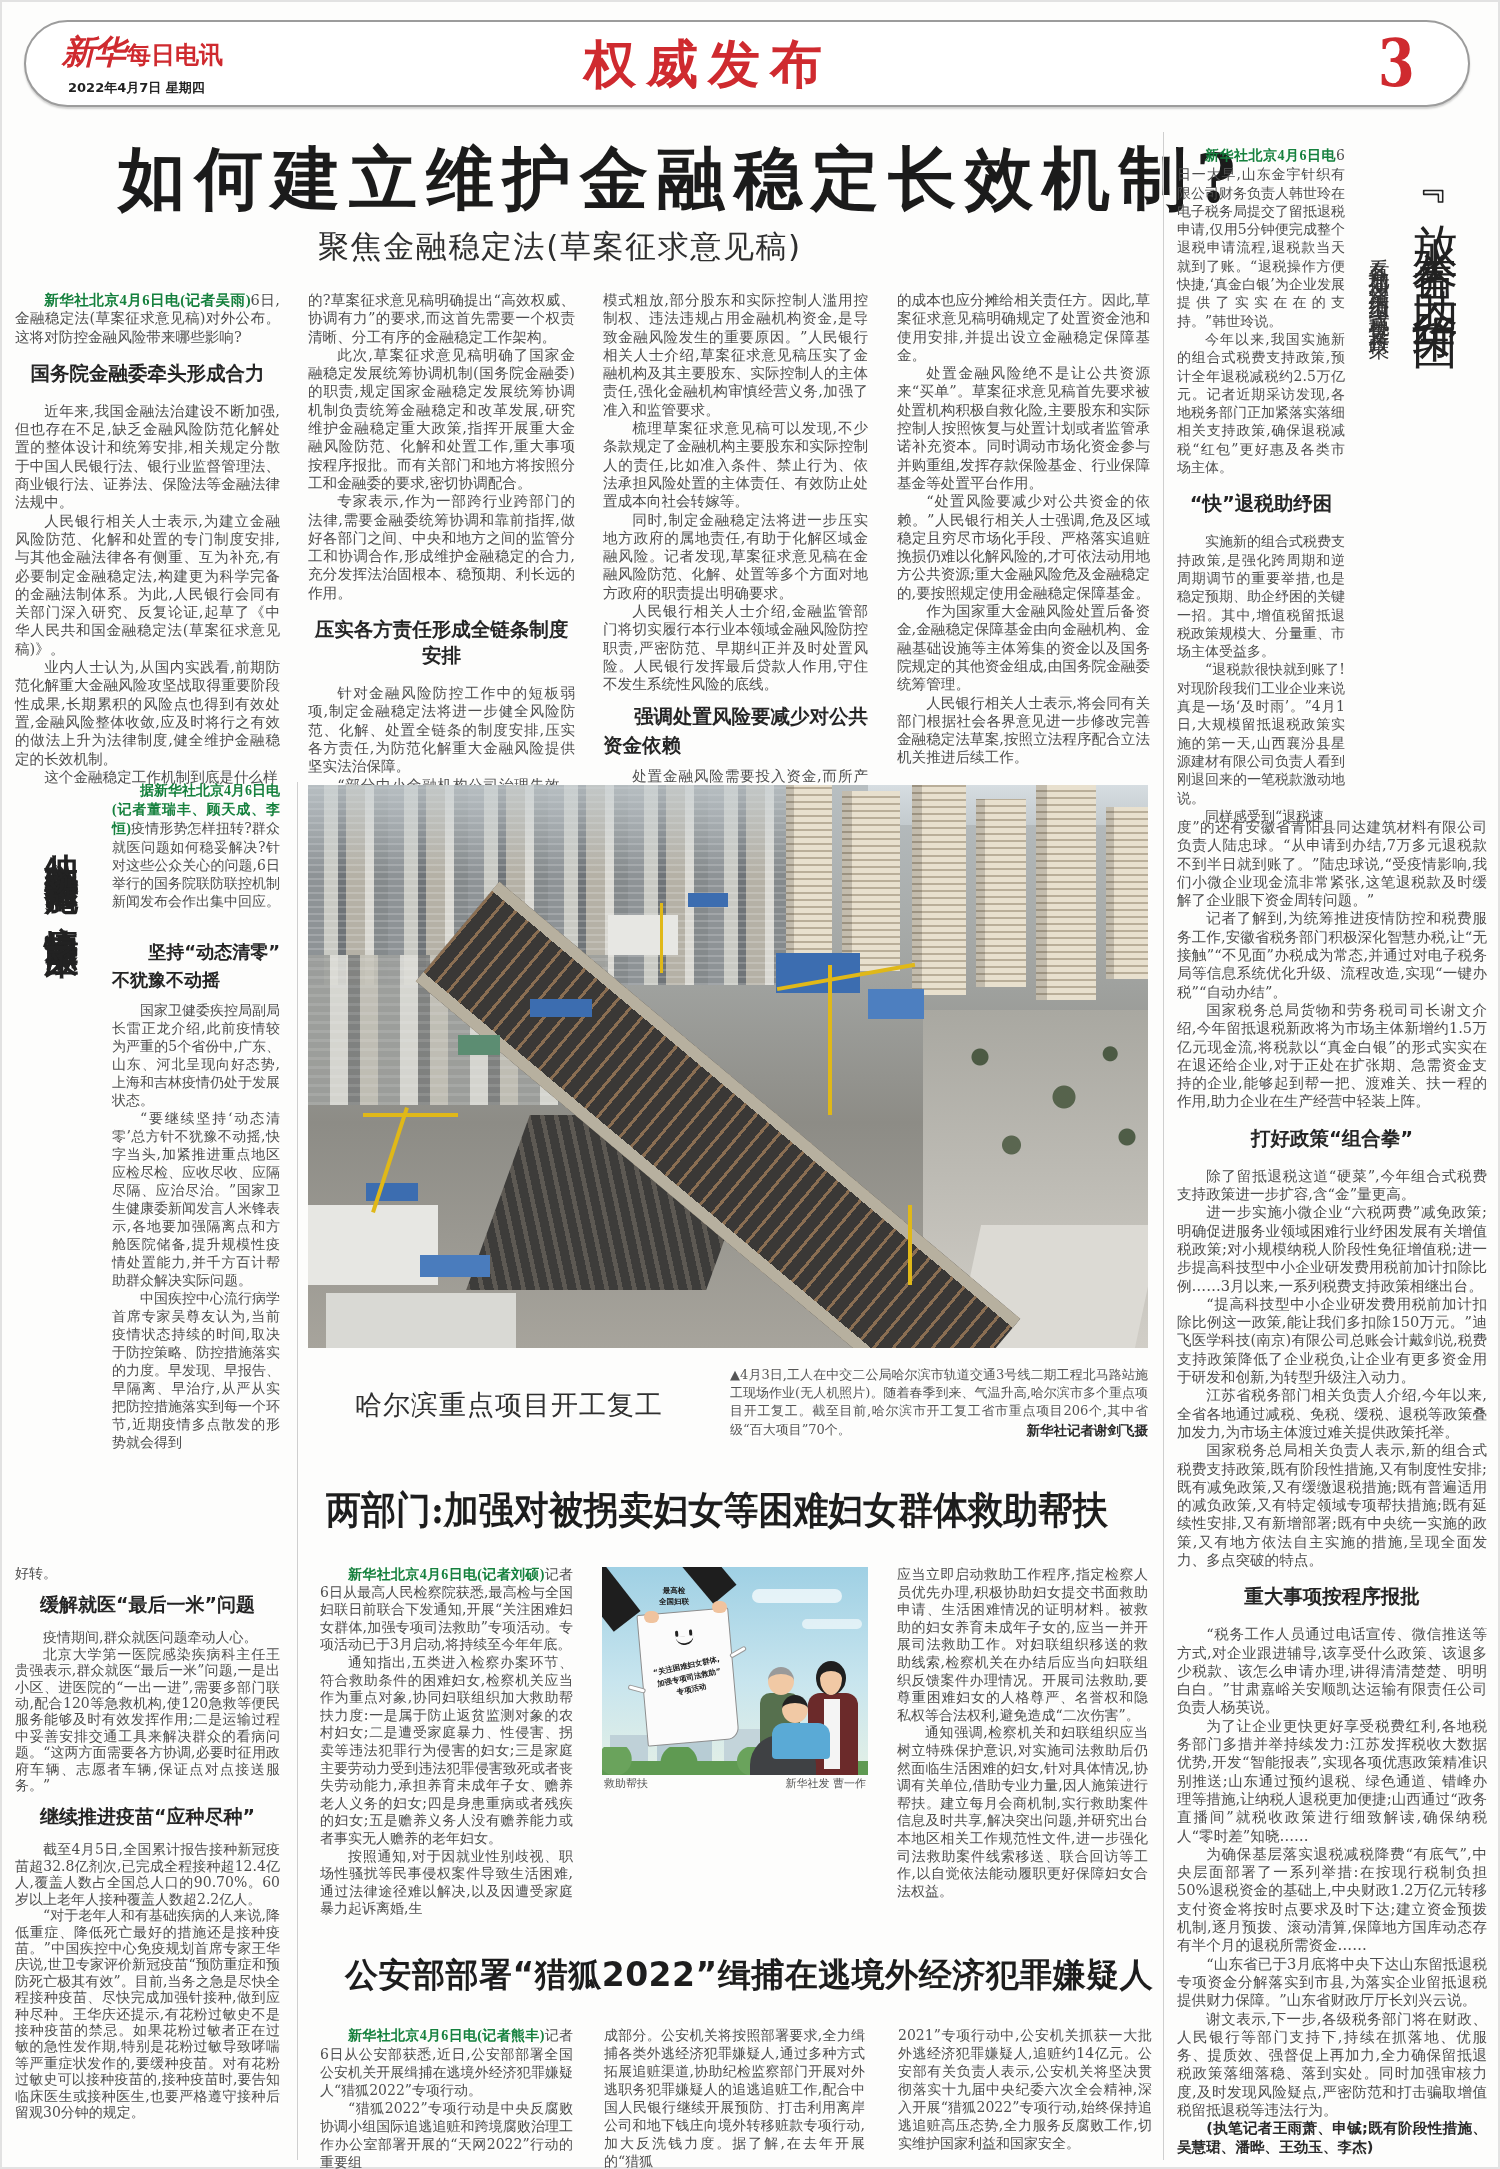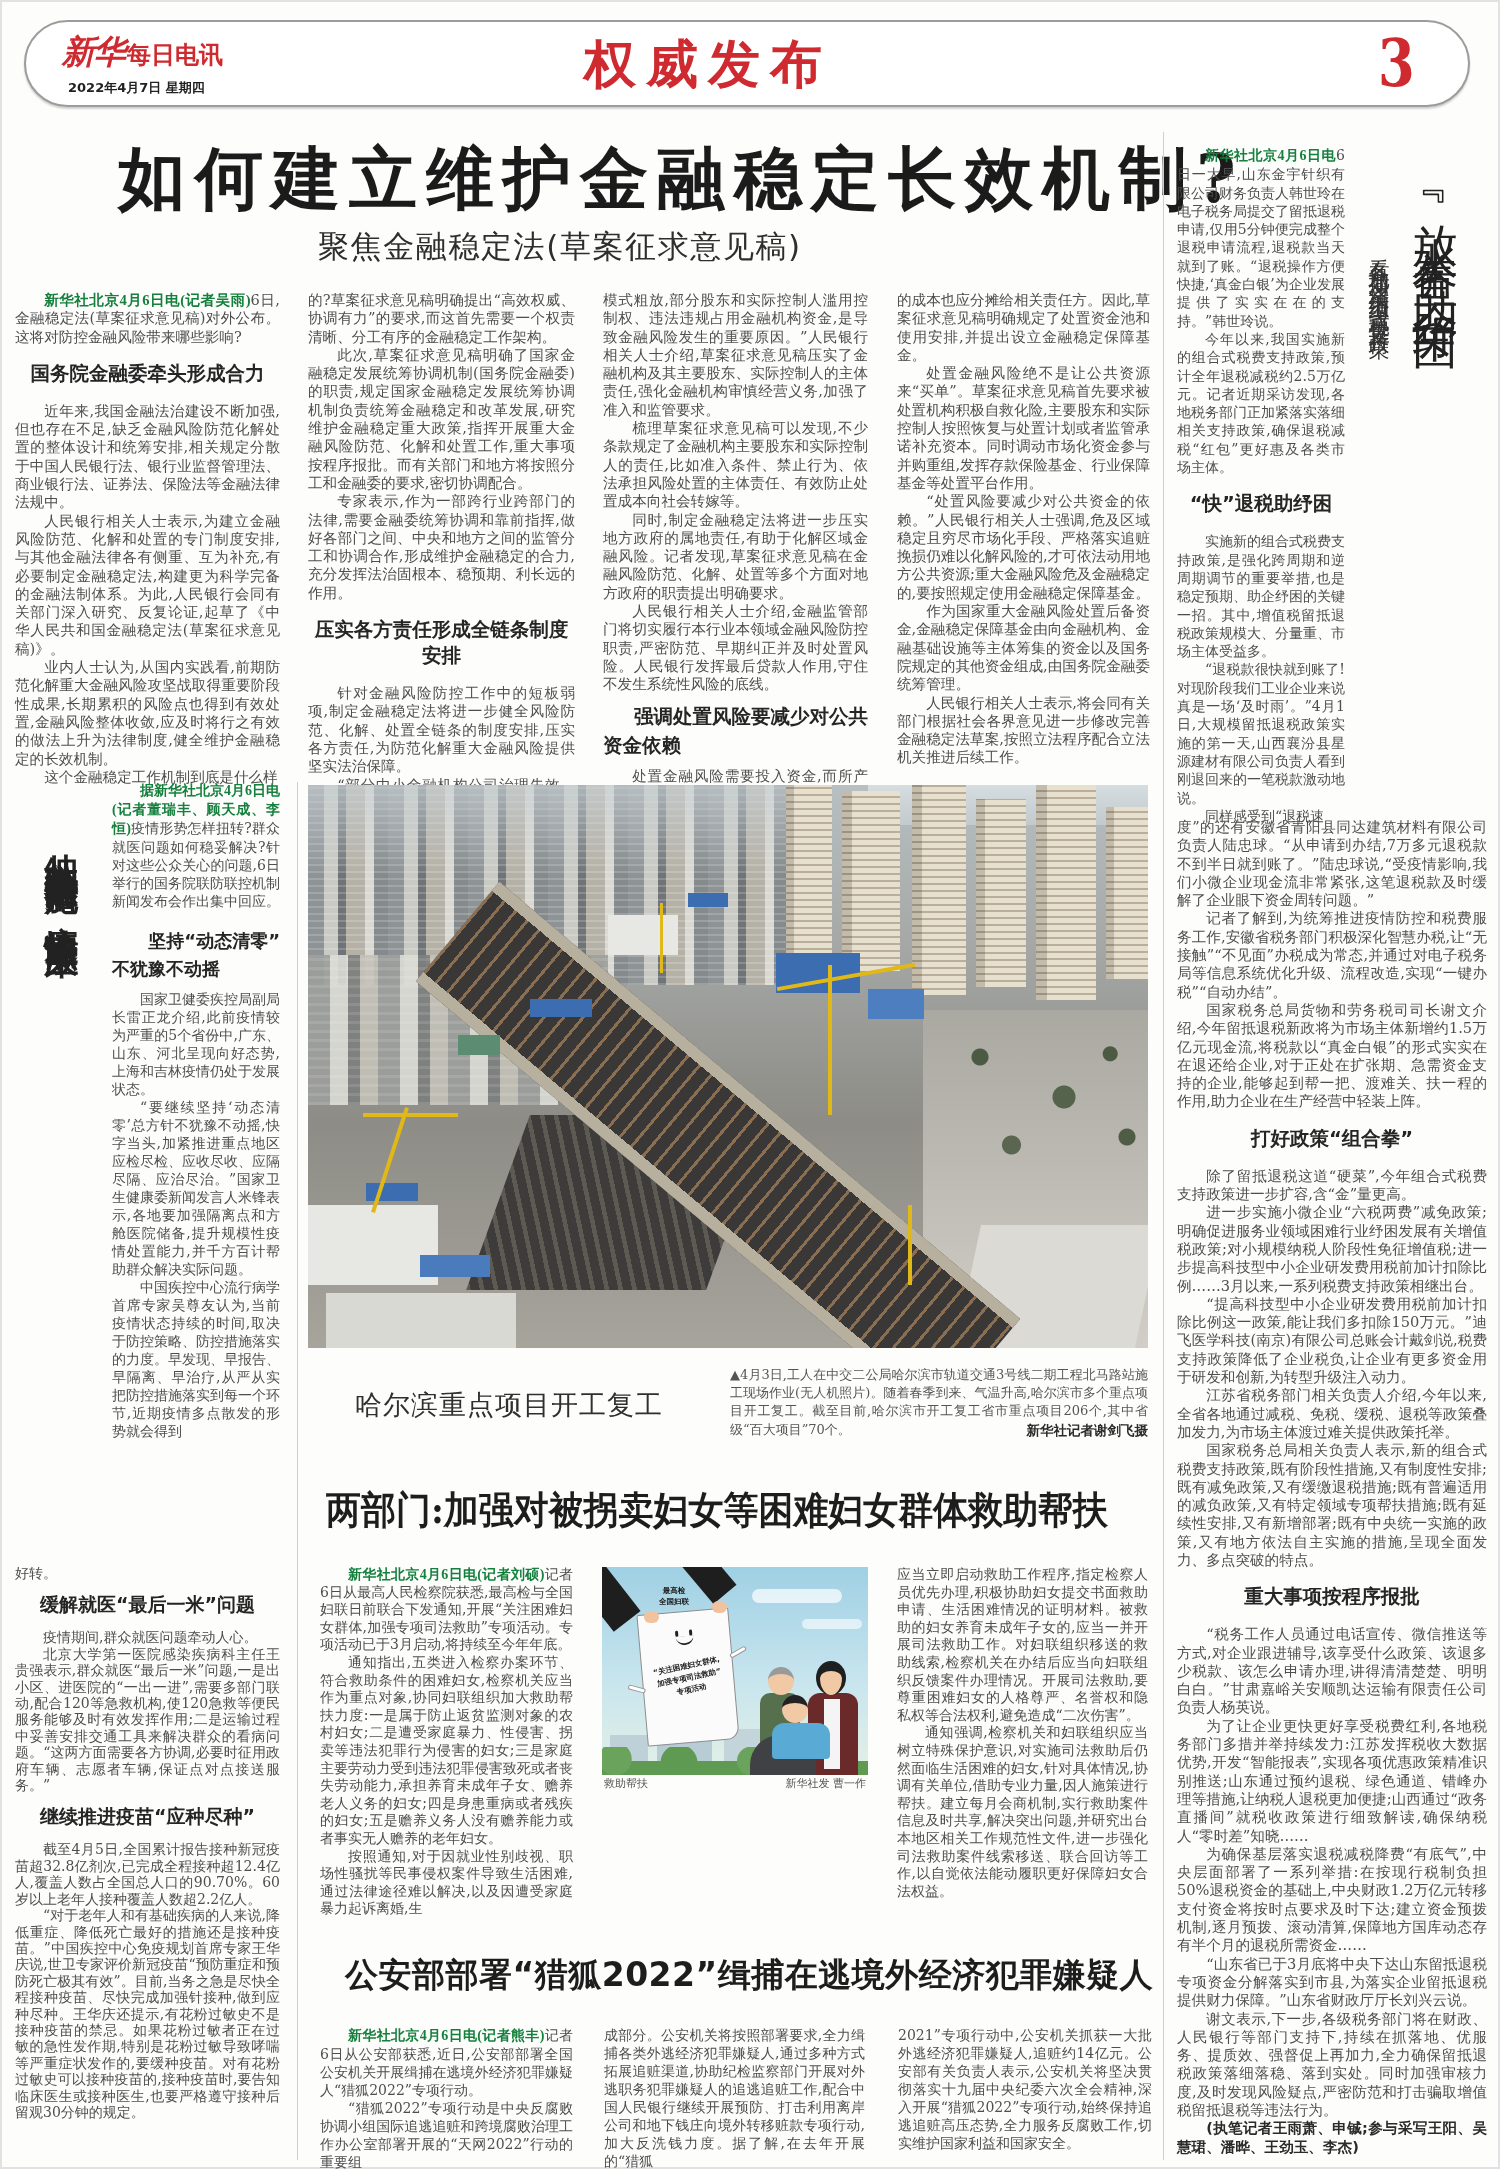--- a/index.html
+++ b/index.html
@@ -42,21 +42,21 @@
 
 .fc0{left:15px;top:291px;width:265px;}
 .fc1{left:308px;top:291px;width:267px;}
 .fc2{left:603px;top:291px;width:265px;}
 .fc3{left:897px;top:291px;width:253px;}
 
 .tn{left:1177px;top:146px;width:168px;font-size:14px;}
 .tw{left:1177px;top:818px;width:310px;}
 
 .en{left:112px;top:781px;width:168px;font-size:14px;line-height:18px;}
-.en .sh2{margin:17px 0 7px;line-height:28px;font-size:18px;}
+.en .sh2{margin:28px 0 7px;line-height:28px;font-size:18px;}
 .ew{left:15px;top:1565px;width:265px;font-size:14px;line-height:16.4px;}
 
 .wc0{left:320px;top:1566px;width:253px;font-size:14px;line-height:17.6px;}
 .wc1{left:602px;top:1798px;width:266px;font-size:14px;line-height:17.6px;}
 .wc2{left:897px;top:1566px;width:251px;font-size:14px;line-height:17.6px;}
 
 .xc0{left:320px;top:2026px;width:253px;font-size:14px;line-height:18px;}
 .xc1{left:604px;top:2026px;width:261px;font-size:14px;line-height:18px;}
 .xc2{left:898px;top:2026px;width:254px;font-size:14px;line-height:18px;}
 
@@ -207,21 +207,21 @@
     <p>进一步实施小微企业“六税两费”减免政策;明确促进服务业领域困难行业纾困发展有关增值税政策;对小规模纳税人阶段性免征增值税;进一步提高科技型中小企业研发费用税前加计扣除比例……3月以来,一系列税费支持政策相继出台。</p>
     <p>“提高科技型中小企业研发费用税前加计扣除比例这一政策,能让我们多扣除150万元。”迪飞医学科技(南京)有限公司总账会计戴剑说,税费支持政策降低了企业税负,让企业有更多资金用于研发和创新,为转型升级注入动力。</p>
     <p>江苏省税务部门相关负责人介绍,今年以来,全省各地通过减税、免税、缓税、退税等政策叠加发力,为市场主体渡过难关提供政策托举。</p>
     <p>国家税务总局相关负责人表示,新的组合式税费支持政策,既有阶段性措施,又有制度性安排;既有减免政策,又有缓缴退税措施;既有普遍适用的减负政策,又有特定领域专项帮扶措施;既有延续性安排,又有新增部署;既有中央统一实施的政策,又有地方依法自主实施的措施,呈现全面发力、多点突破的特点。</p>
     <div class="sh">重大事项按程序报批</div>
     <p>“税务工作人员通过电话宣传、微信推送等方式,对企业跟进辅导,该享受什么政策、该退多少税款、该怎么申请办理,讲得清清楚楚、明明白白。”甘肃嘉峪关安顺凯达运输有限责任公司负责人杨英说。</p>
     <p>为了让企业更快更好享受税费红利,各地税务部门多措并举持续发力:江苏发挥税收大数据优势,开发“智能报表”,实现各项优惠政策精准识别推送;山东通过预约退税、绿色通道、错峰办理等措施,让纳税人退税更加便捷;山西通过“政务直播间”就税收政策进行细致解读,确保纳税人“零时差”知晓……</p>
     <p>为确保基层落实退税减税降费“有底气”,中央层面部署了一系列举措:在按现行税制负担50%退税资金的基础上,中央财政1.2万亿元转移支付资金将按时点要求及时下达;建立资金预拨机制,逐月预拨、滚动清算,保障地方国库动态存有半个月的退税所需资金……</p>
     <p>“山东省已于3月底将中央下达山东留抵退税专项资金分解落实到市县,为落实企业留抵退税提供财力保障。”山东省财政厅厅长刘兴云说。</p>
     <p>谢文表示,下一步,各级税务部门将在财政、人民银行等部门支持下,持续在抓落地、优服务、提质效、强督促上再加力,全力确保留抵退税政策落细落稳、落到实处。同时加强审核力度,及时发现风险疑点,严密防范和打击骗取增值税留抵退税等违法行为。</p>
-    <p class="byline">(执笔记者王雨萧、申铖;参与采写王阳、吴慧珺、潘晔、王劲玉、李杰)</p>
+    <p class="byline">(执笔记者王雨萧、申铖;既有阶段性措施、吴慧珺、潘晔、王劲玉、李杰)</p>
   </div>
 
   <div class="a v epi-vhead">从细从实落实防控措施,疫情热点回应来了</div>
   <div class="col en">
     <p><span class="dl">据新华社北京4月6日电(记者董瑞丰、顾天成、李恒)</span><span>疫情形势怎样扭转?群众就医问题如何稳妥解决?针对这些公众关心的问题,6日举行的国务院联防联控机制新闻发布会作出集中回应。</span></p>
     <div class="sh2">
       <div class="r">坚持“动态清零”</div>
       <div class="l">不犹豫不动摇</div>
     </div>
     <p>国家卫健委疾控局副局长雷正龙介绍,此前疫情较为严重的5个省份中,广东、山东、河北呈现向好态势,上海和吉林疫情仍处于发展状态。</p>

